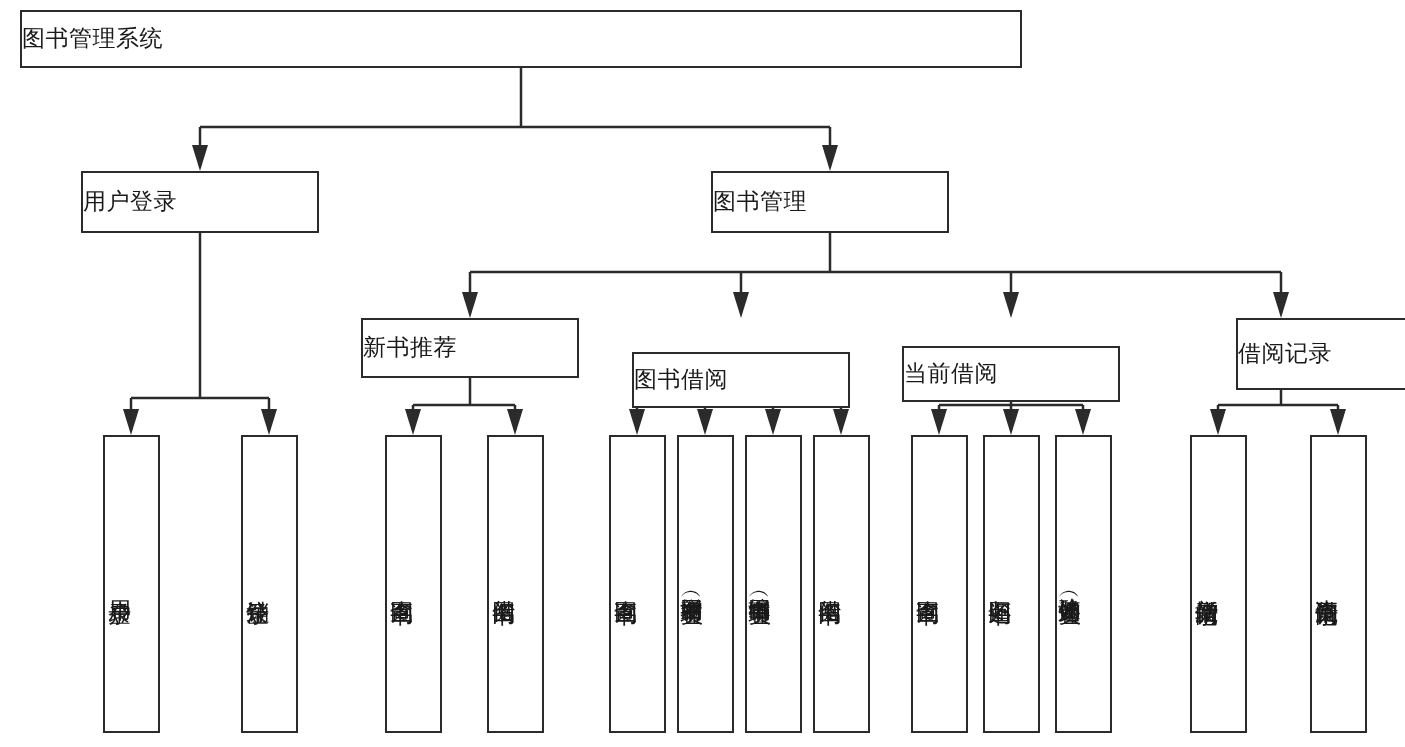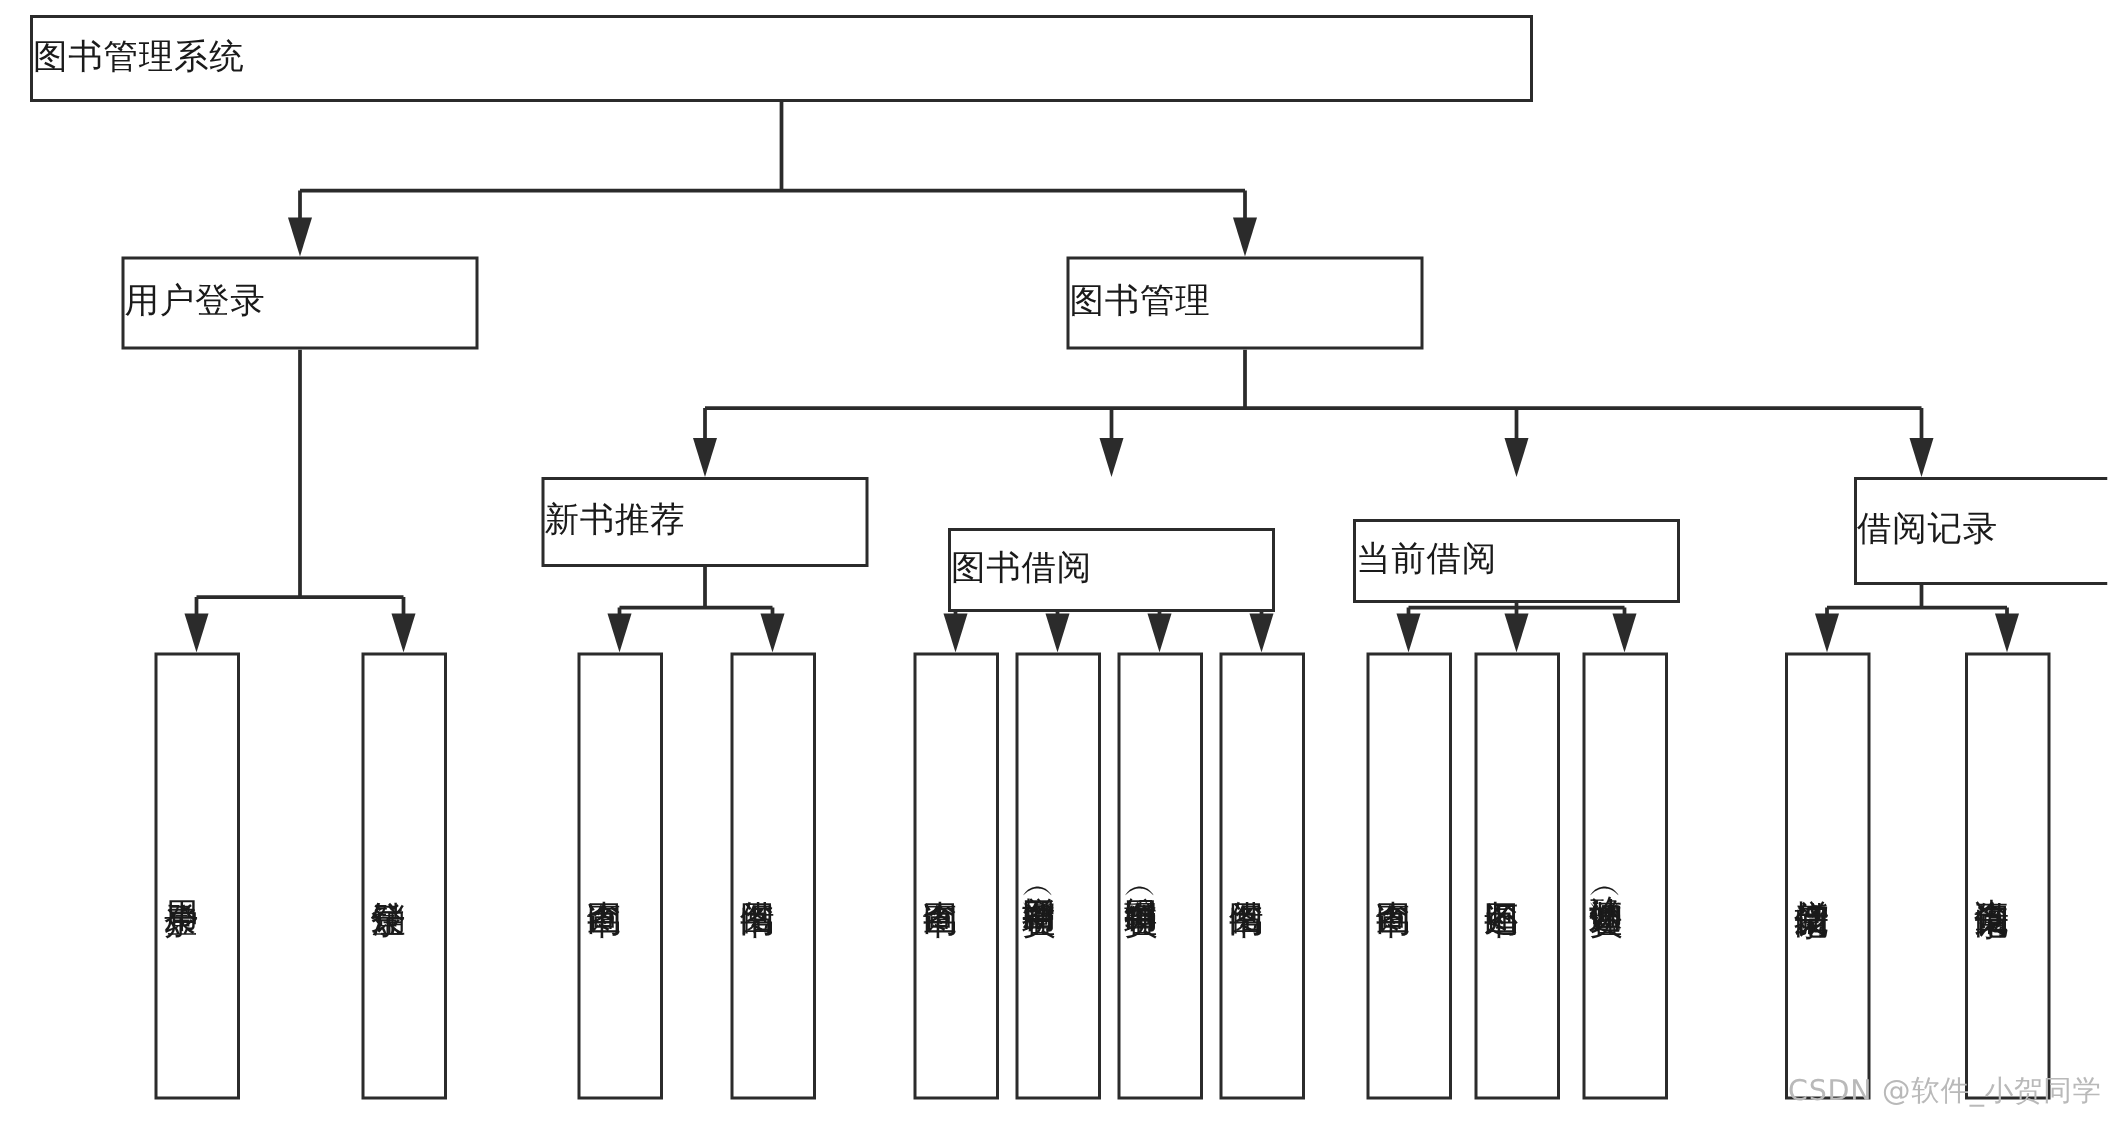--- a/index.html
+++ b/index.html
@@ -182,15 +182,14 @@
         <span class="node-label-v tight">确认归还（管理员）</span>
       </div>
       <div class="node-box" style="left: 1190px; top: 435px; width: 57px; height: 298px;">
         <span class="node-label-v">新增借阅记录</span>
       </div>
       <div class="node-box" style="left: 1310px; top: 435px; width: 57px; height: 298px;">
         <span class="node-label-v">查询借阅记录</span>
       </div>
     </div>
 
-  <div class="watermark" style="left: 1192px; top: 714px;">CSDN @软件_小贺同学</div>
 
 </div>
 
 </body></html>

